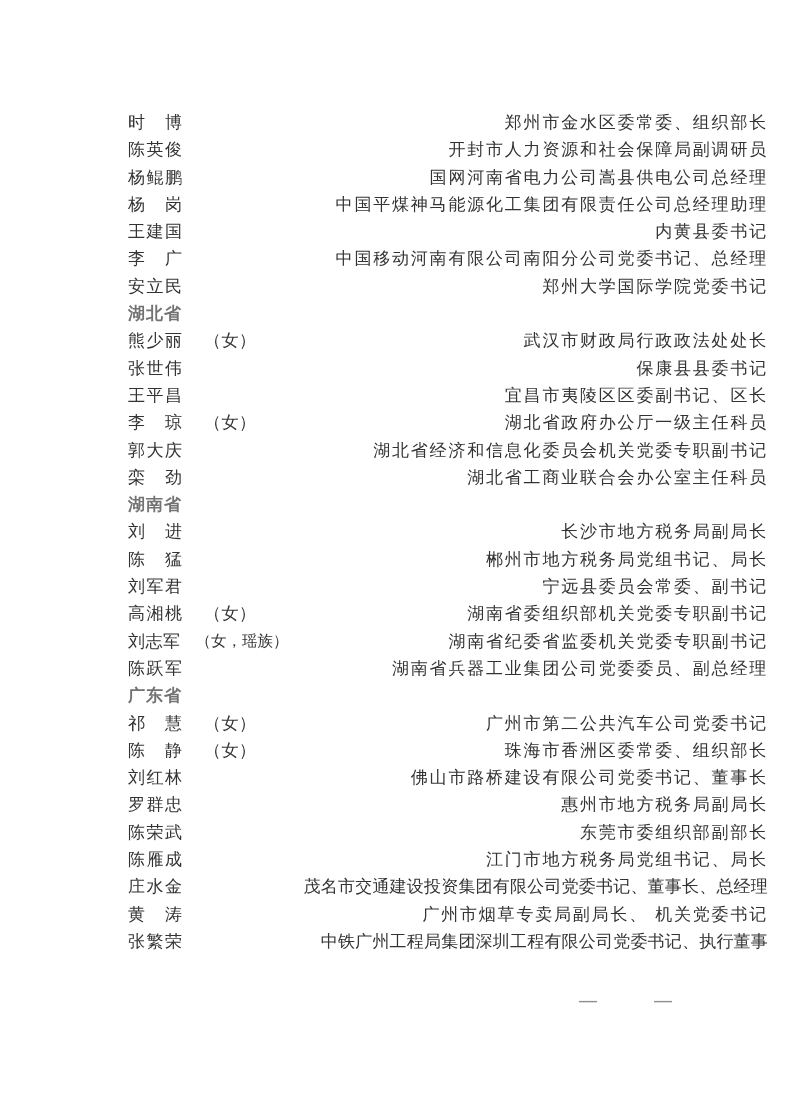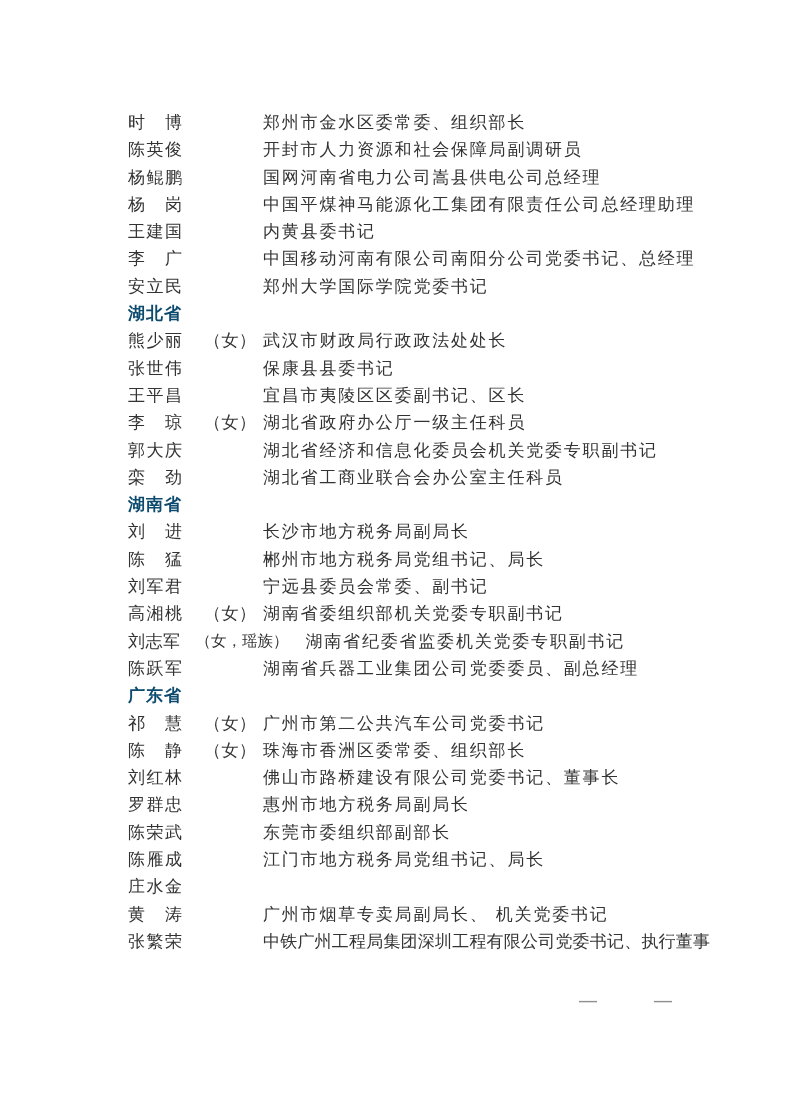--- a/index.html
+++ b/index.html
@@ -21,32 +21,32 @@
   .line {
     display: grid;
     grid-template-columns: 76px 59px 1fr;
     height: 27.3px;
     line-height: 27.3px;
     font-size: 17px;
     white-space: nowrap;
   }
   .line .name   { letter-spacing: 1.5px; }
   .line .gender { letter-spacing: 0.5px; }
-  .line .title  { letter-spacing: 1.8px; }
+  .line .title  { letter-spacing: 1.8px; text-align: right; }
   .line.condensed .title { letter-spacing: 0.2px; }
   .line.compact { grid-template-columns: auto auto 1fr; gap: 15px; }
   .line.compact .name   { letter-spacing: 0.5px; }
   .line.compact .gender { font-size: 15.5px; letter-spacing: 0; padding-right: 2px; }
   .section-header {
     height: 27.3px;
     line-height: 27.3px;
     font-size: 17px;
     font-weight: bold;
     font-family: "DejaVu Sans", "Liberation Sans", sans-serif;
-    color: #0c4a6e;
+    color: #737373;
     letter-spacing: 1px;
   }
   .dash {
     position: absolute;
     top: 990px;
     font-size: 20px;
     line-height: 1;
     color: #8e8e8e;
     font-family: "DejaVu Sans", "Liberation Sans", sans-serif;
   }
@@ -186,20 +186,21 @@
       <span class="title">东莞市委组织部副部长</span>
     </div>
     <div class="line">
       <span class="name">陈雁成</span>
       <span class="gender"></span>
       <span class="title">江门市地方税务局党组书记、局长</span>
     </div>
     <div class="line condensed">
       <span class="name">庄水金</span>
       <span class="gender"></span>
+      <span class="title">茂名市交通建设投资集团有限公司党委书记、董事长、总经理</span>
     </div>
     <div class="line">
       <span class="name">黄　涛</span>
       <span class="gender"></span>
       <span class="title">广州市烟草专卖局副局长、 机关党委书记</span>
     </div>
     <div class="line condensed">
       <span class="name">张繁荣</span>
       <span class="gender"></span>
       <span class="title">中铁广州工程局集团深圳工程有限公司党委书记、执行董事</span>

